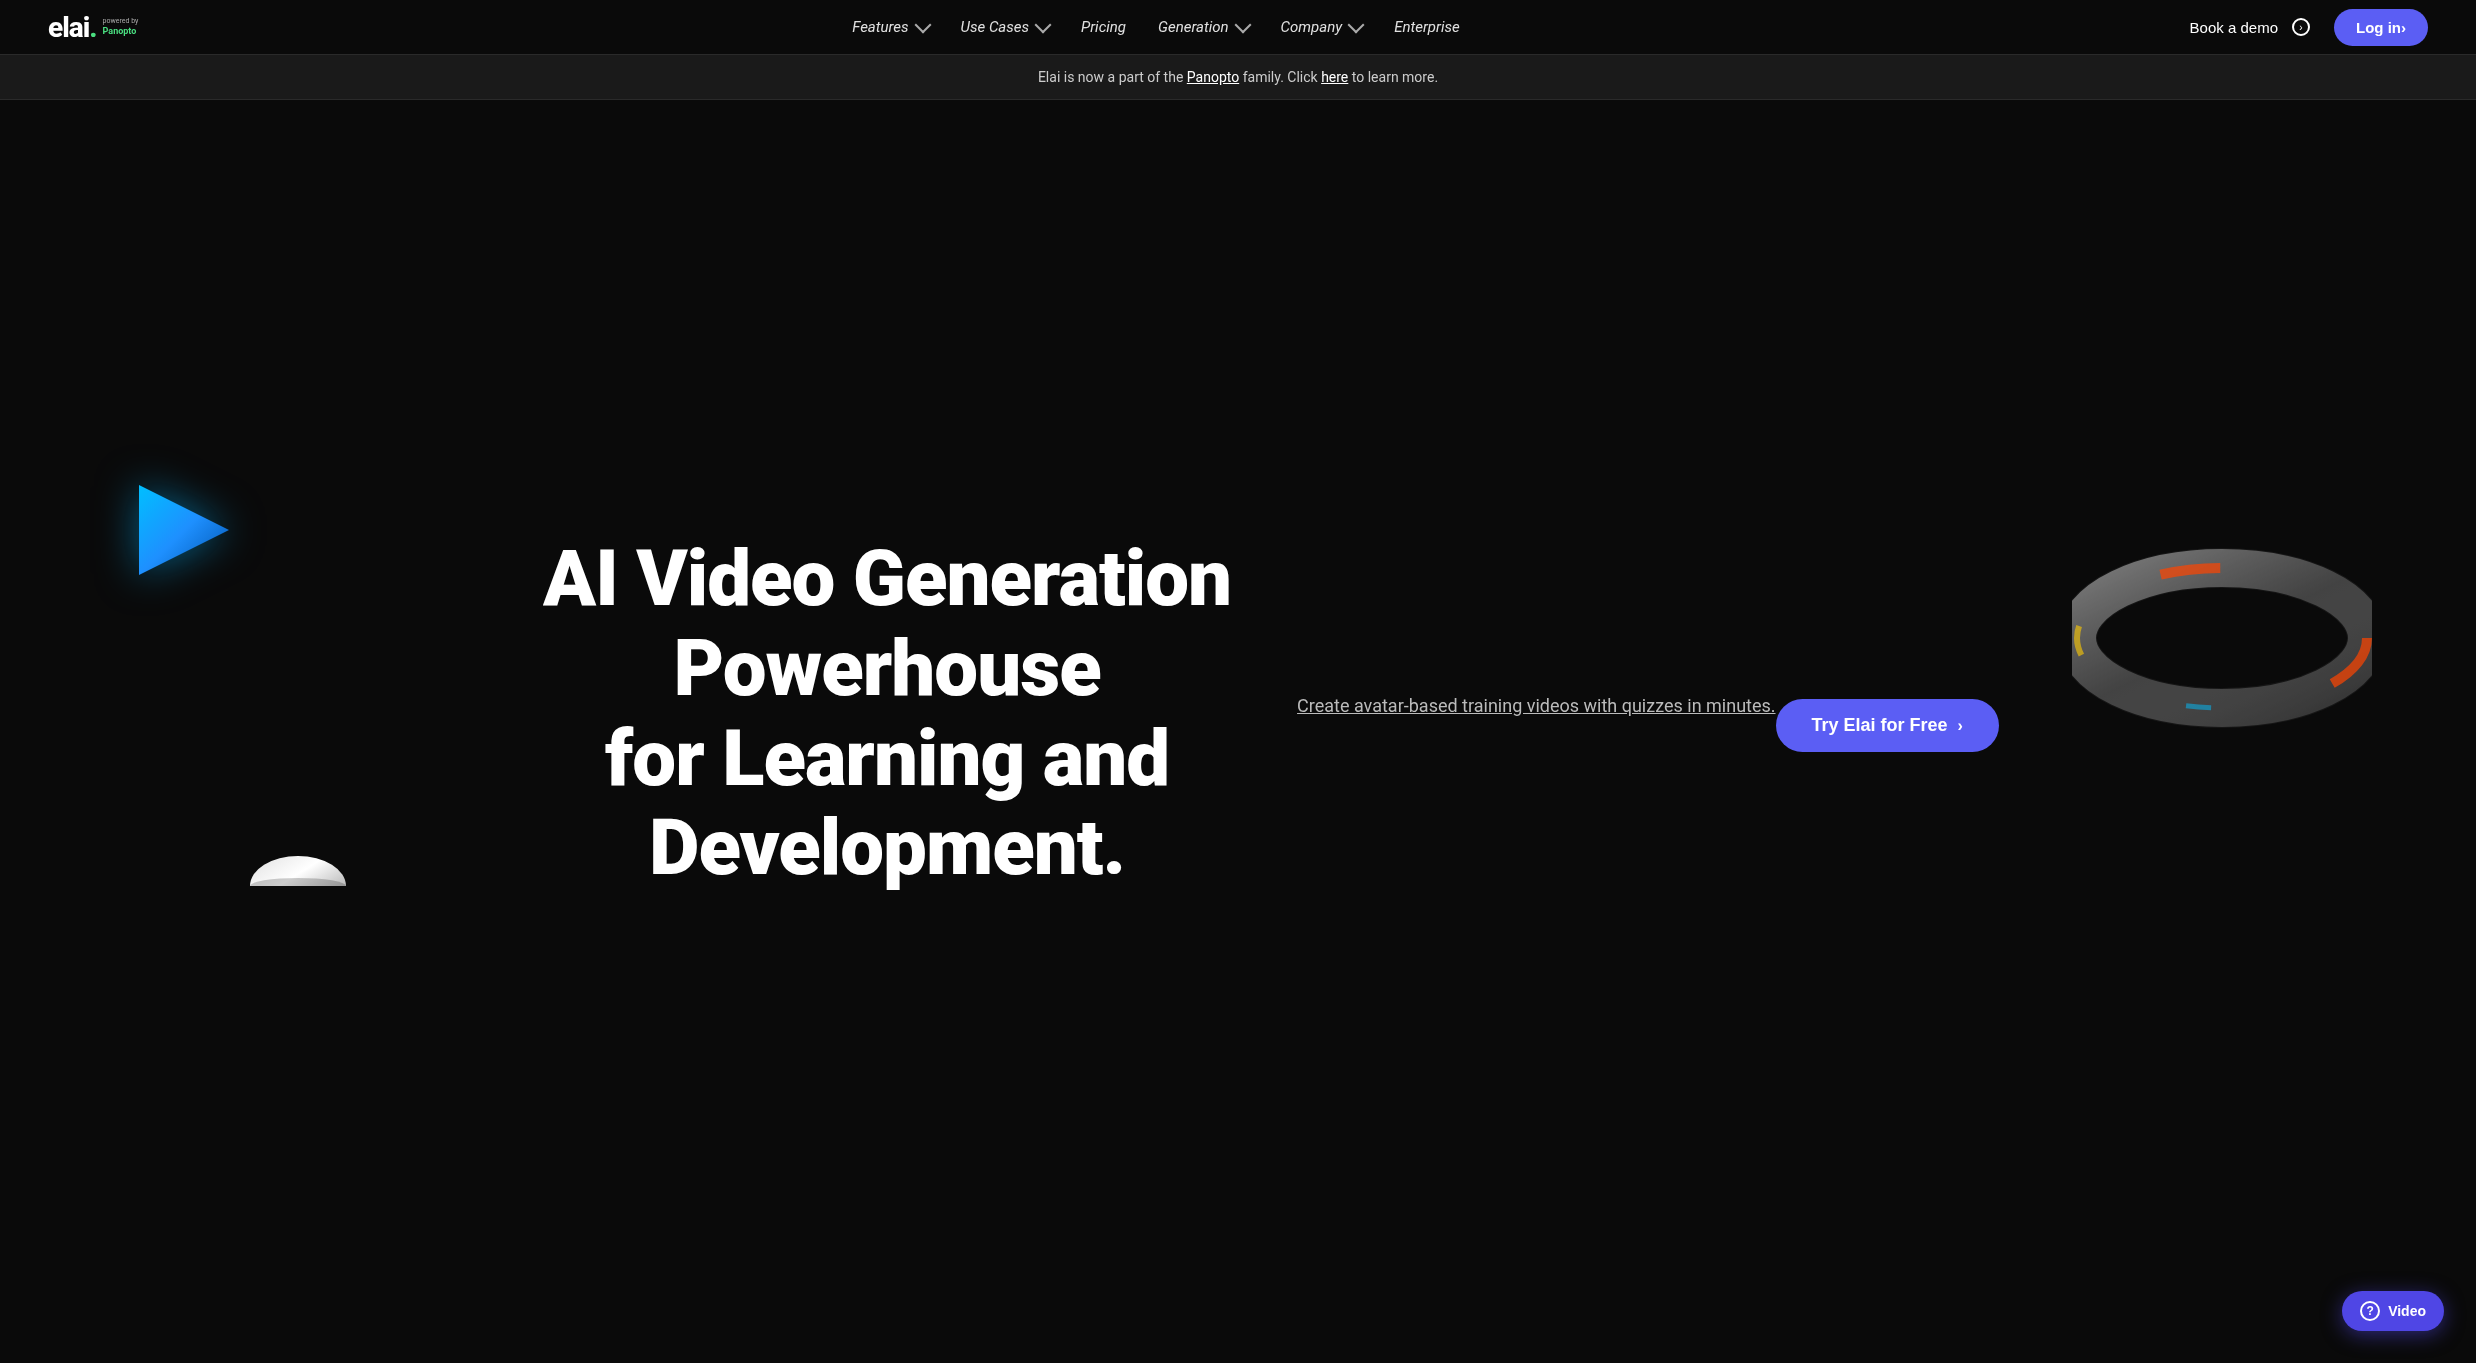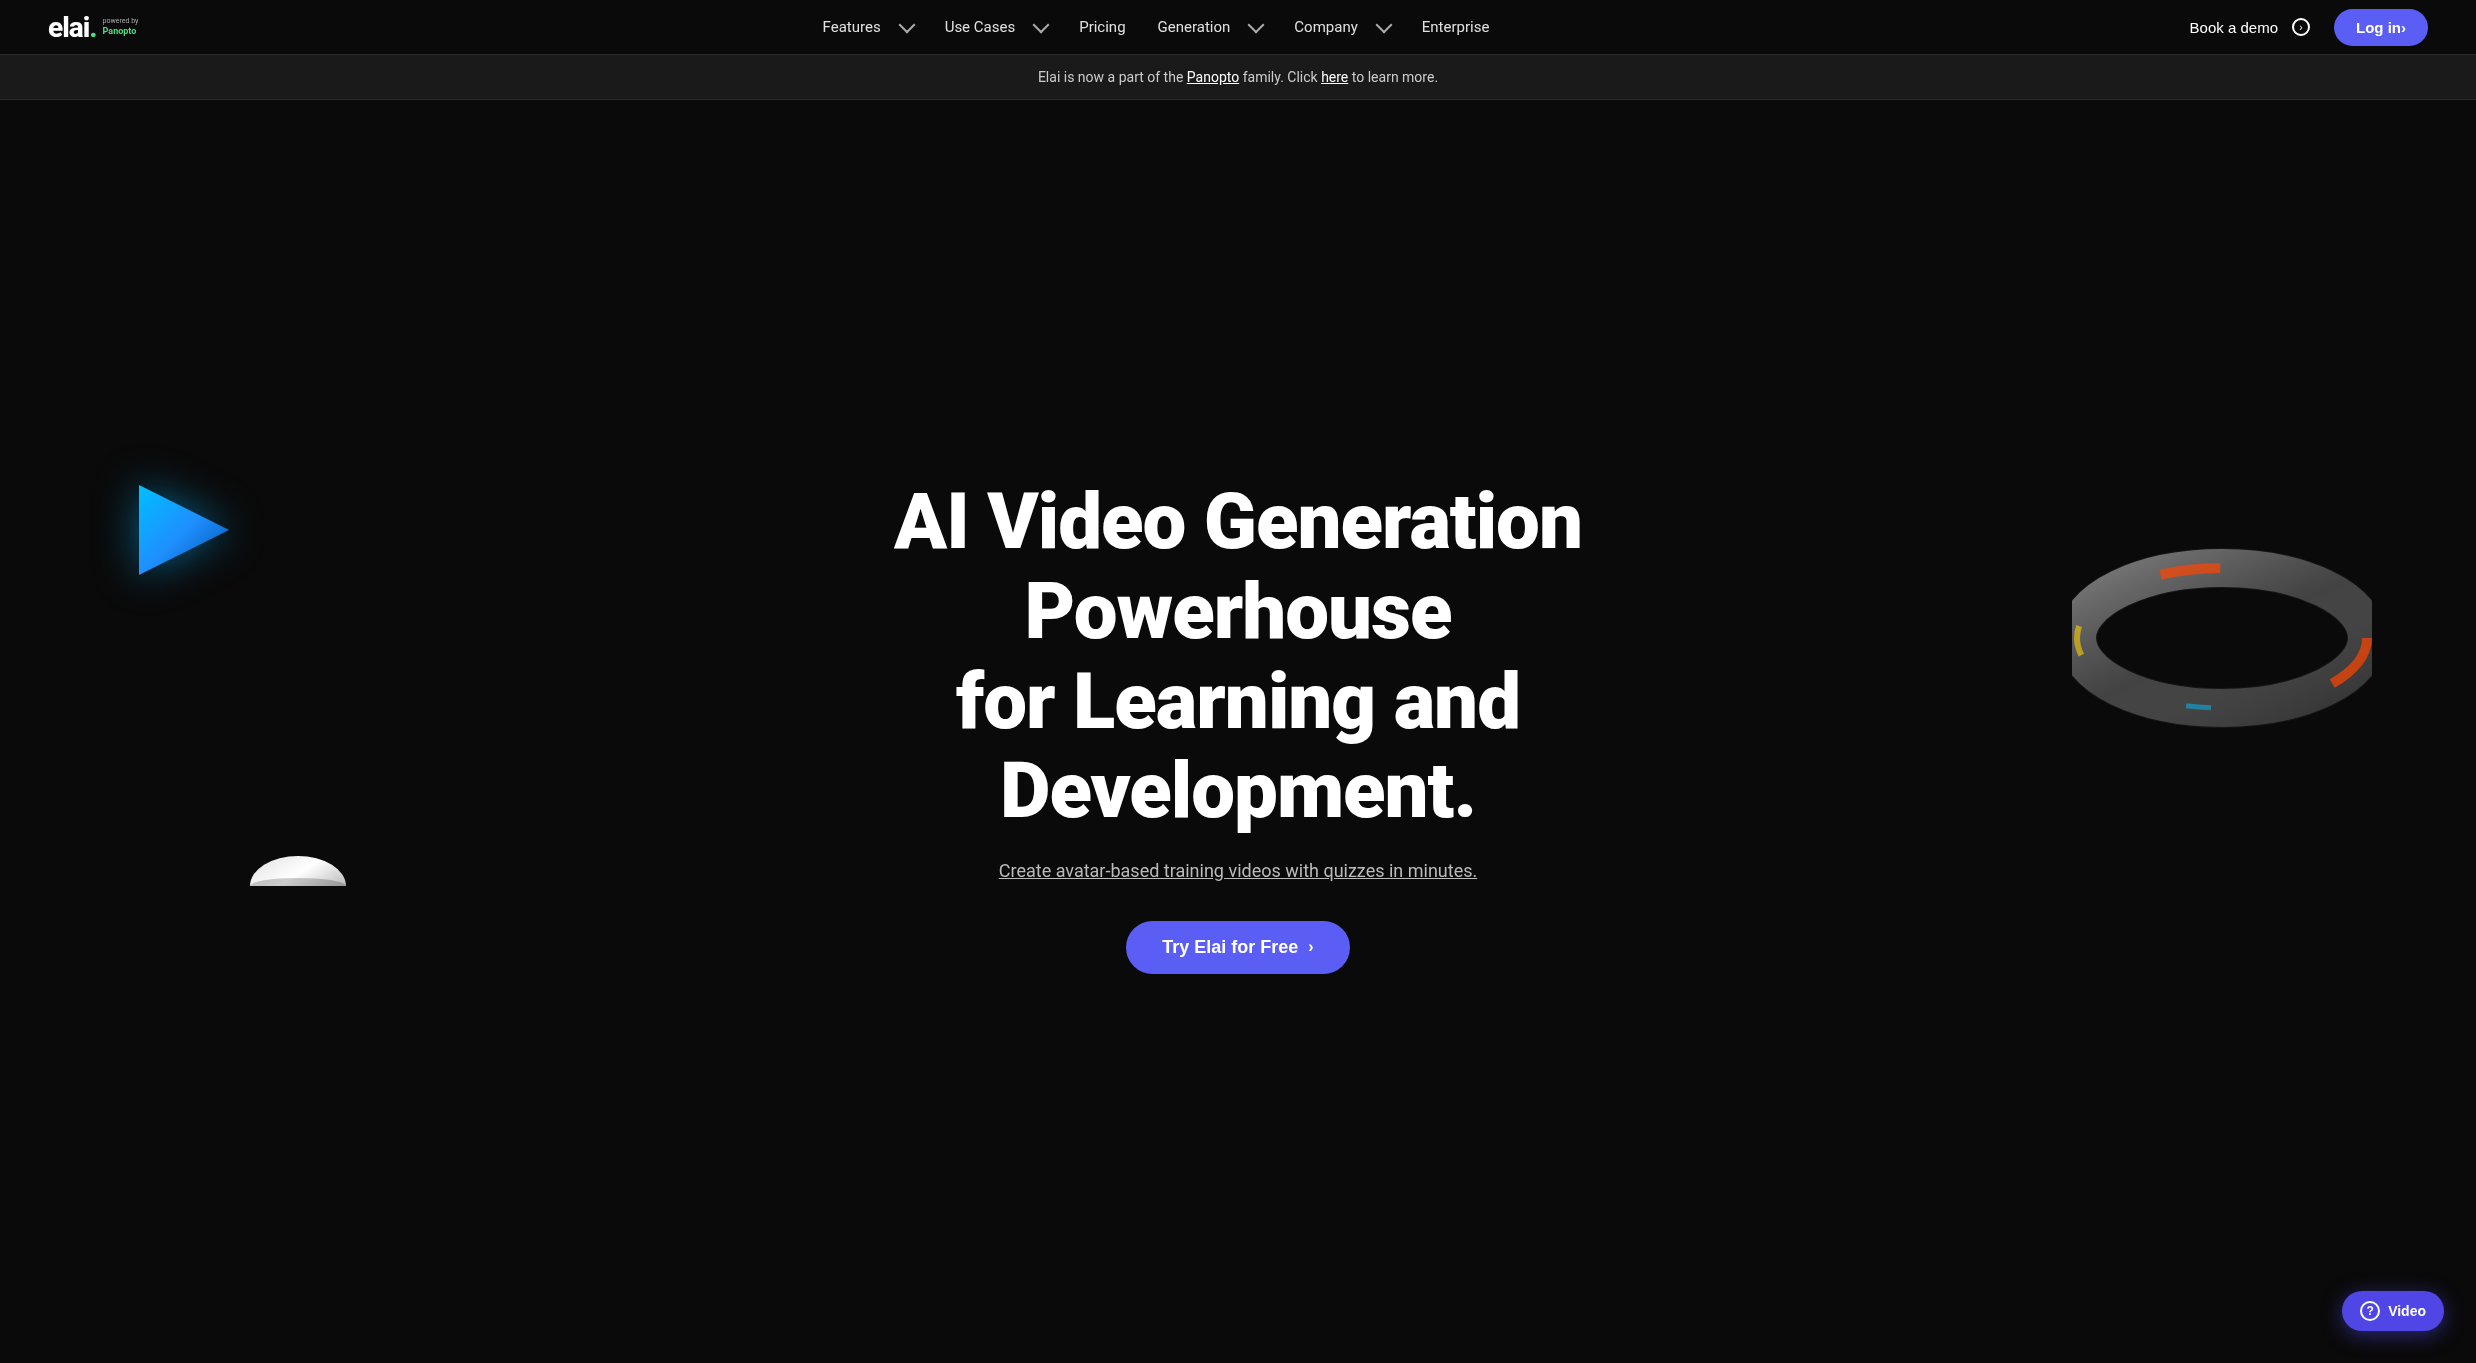--- a/index.html
+++ b/index.html
@@ -59,27 +59,28 @@
     .nav-links {
       display: flex;
       align-items: center;
       gap: 4px;
       list-style: none;
     }
 
     .nav-links li a {
       display: flex;
       align-items: center;
-      gap: 20px;
+      gap: 8px;
       color: #e0e0e0;
       text-decoration: none;
       font-size: 15px;
       padding: 8px 14px;
       border-radius: 6px;
       transition: background 0.2s;
+      font-style: italic;
     }
 
     .chevron-down {
       width: 12px;
       height: 12px;
       border-right: 2px solid #aaa;
       border-bottom: 2px solid #aaa;
       transform: rotate(45deg);
       display: inline-block;
       margin-top: -4px;
@@ -142,21 +143,20 @@
 
     .announcement-bar a {
       color: #fff;
       text-decoration: underline;
     }
 
     
     .hero {
       position: relative;
       display: flex;
-      flex-direction: column;
       align-items: center;
       justify-content: center;
       min-height: calc(100vh - 112px);
       text-align: center;
       padding: 60px 20px;
       overflow: hidden;
     }
 
     .hero-title {
       font-size: clamp(42px, 6vw, 78px);

